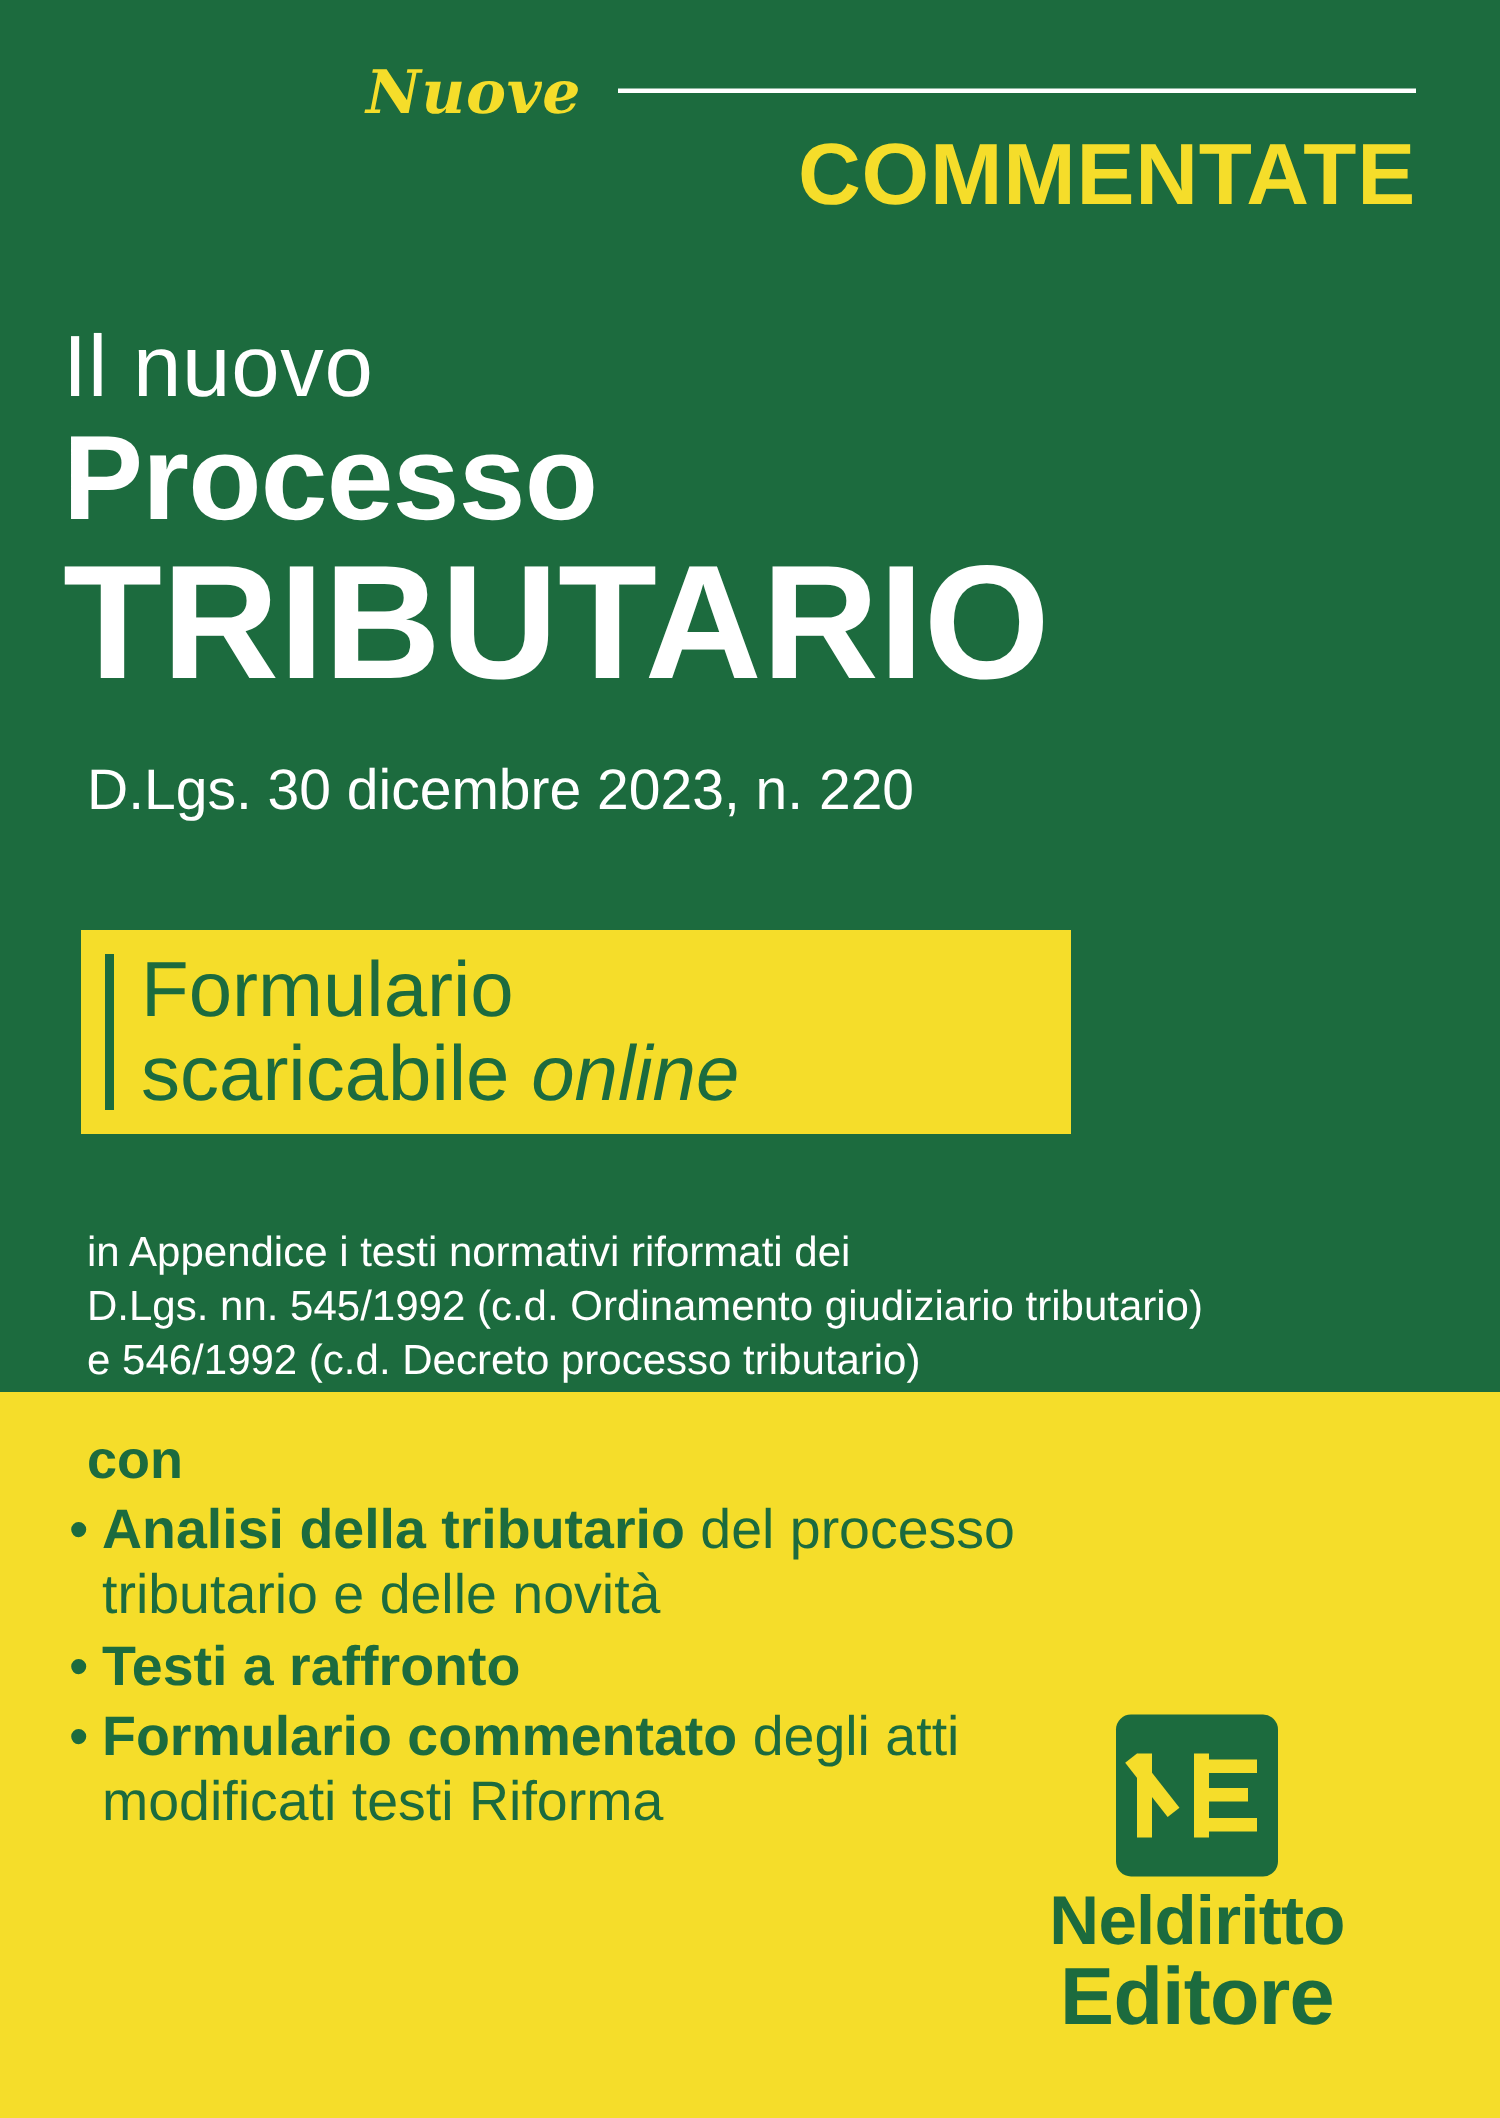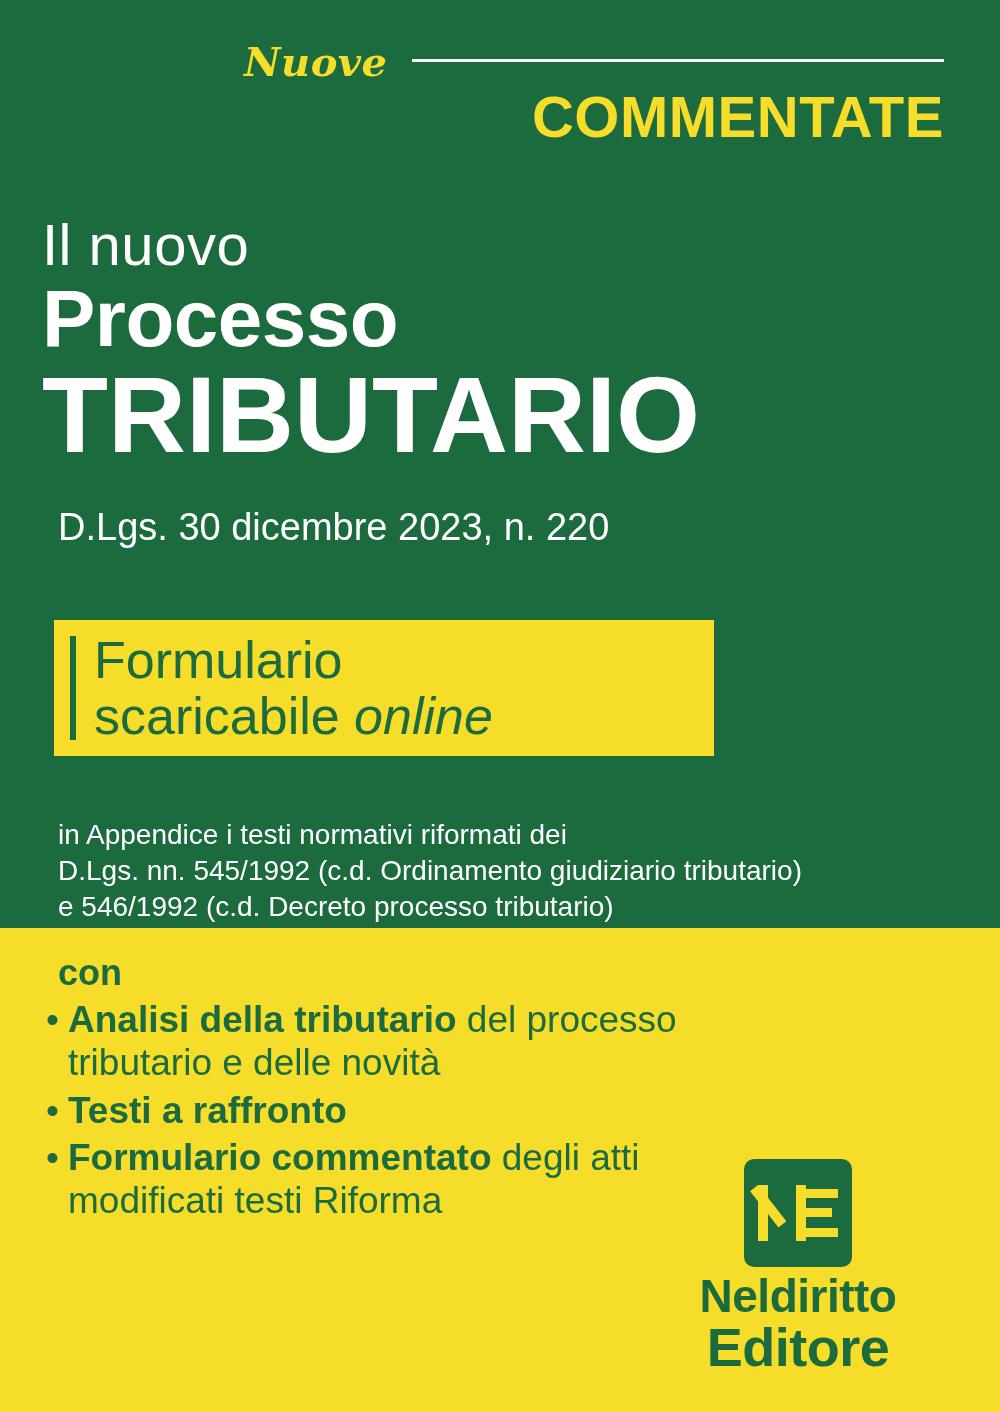--- a/index.html
+++ b/index.html
@@ -198,21 +198,21 @@
     flex: 1 1 auto;
   }
   .bullet-text b {
     font-weight: bold;
   }
 
   
   .publisher {
     position: absolute;
     right: 52px;
-    bottom: 36px;
+    bottom: 52px;
     width: 300px;
     text-align: center;
     color: #1c6b3e;
   }
   .logo-mark {
     width: 108px;
     height: 108px;
     margin: 0 auto 6px auto;
     background: #1c6b3e;
     border-radius: 10px;

